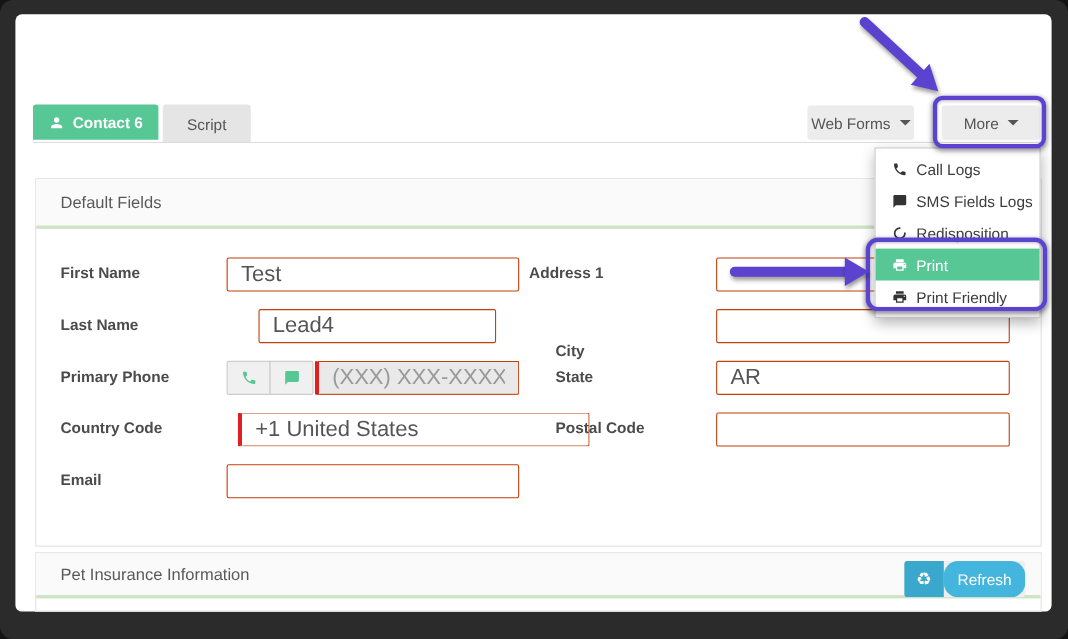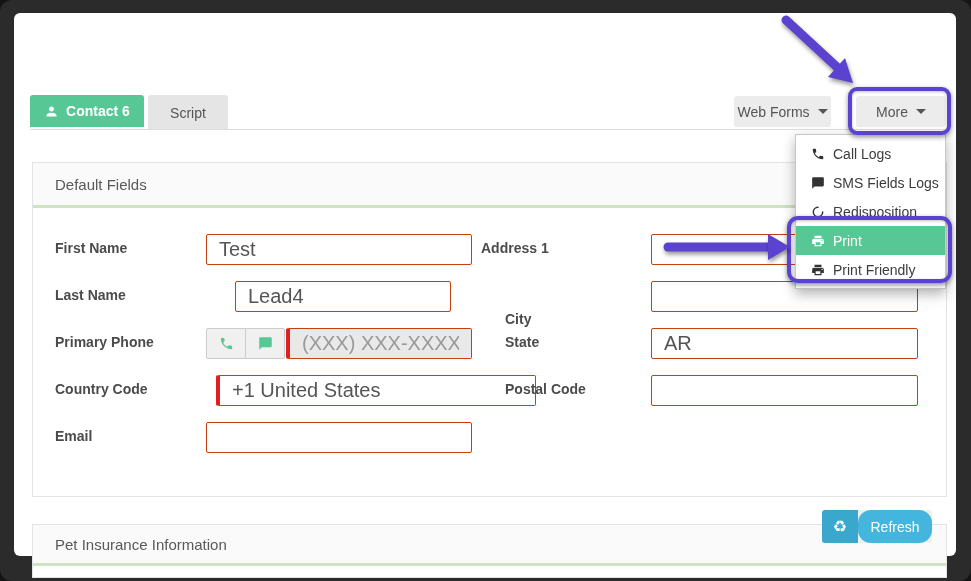--- a/index.html
+++ b/index.html
@@ -18,21 +18,21 @@
 
   
   .toolbtn { display:flex; align-items:center; justify-content:center; gap:8px; background:#ececec; color:#555; font-size:14px; border:none; border-radius:3px; cursor:pointer; }
   .btn-webforms { left:734px; top:96px; width:97px; height:31px; }
   .btn-more { left:856px; top:96px; width:90px; height:31px; }
   .caret { width:0; height:0; border-left:5px solid transparent; border-right:5px solid transparent; border-top:5px solid #555; display:inline-block; }
 
   
   .panel { background:#fff; border:1px solid #e3e3e3; }
   .panel-default-fields { left:32px; top:162px; width:915px; height:335px; }
-  .panel-pet { left:32px; top:502px; width:915px; height:54px;margin-top:22px; }
+  .panel-pet { left:32px; top:502px; width:915px; height:54px; }
   .panel-heading { background:#fafafa; border-bottom:3px solid #cde3c2; display:flex; align-items:center; padding-left:22px; font-size:15px; color:#595959; }
   .ph-default { height:45px; }
   .ph-pet { height:41px; }
 
   
   .flabel { font-size:14px; font-weight:bold; color:#4b4b4b; }
   .finput { border:1px solid #c2410c; border-radius:2px; height:31px; width:100%; padding:0 12px; font-size:20px; color:#555; font-family:"Liberation Sans",sans-serif; background:#fff; outline:none; }
   .finput::placeholder { color:#999; }
   .red-left { border-left:4px solid var(--error-red,#e02020); }
   .disabled-input { background:#e9e9e9; }

